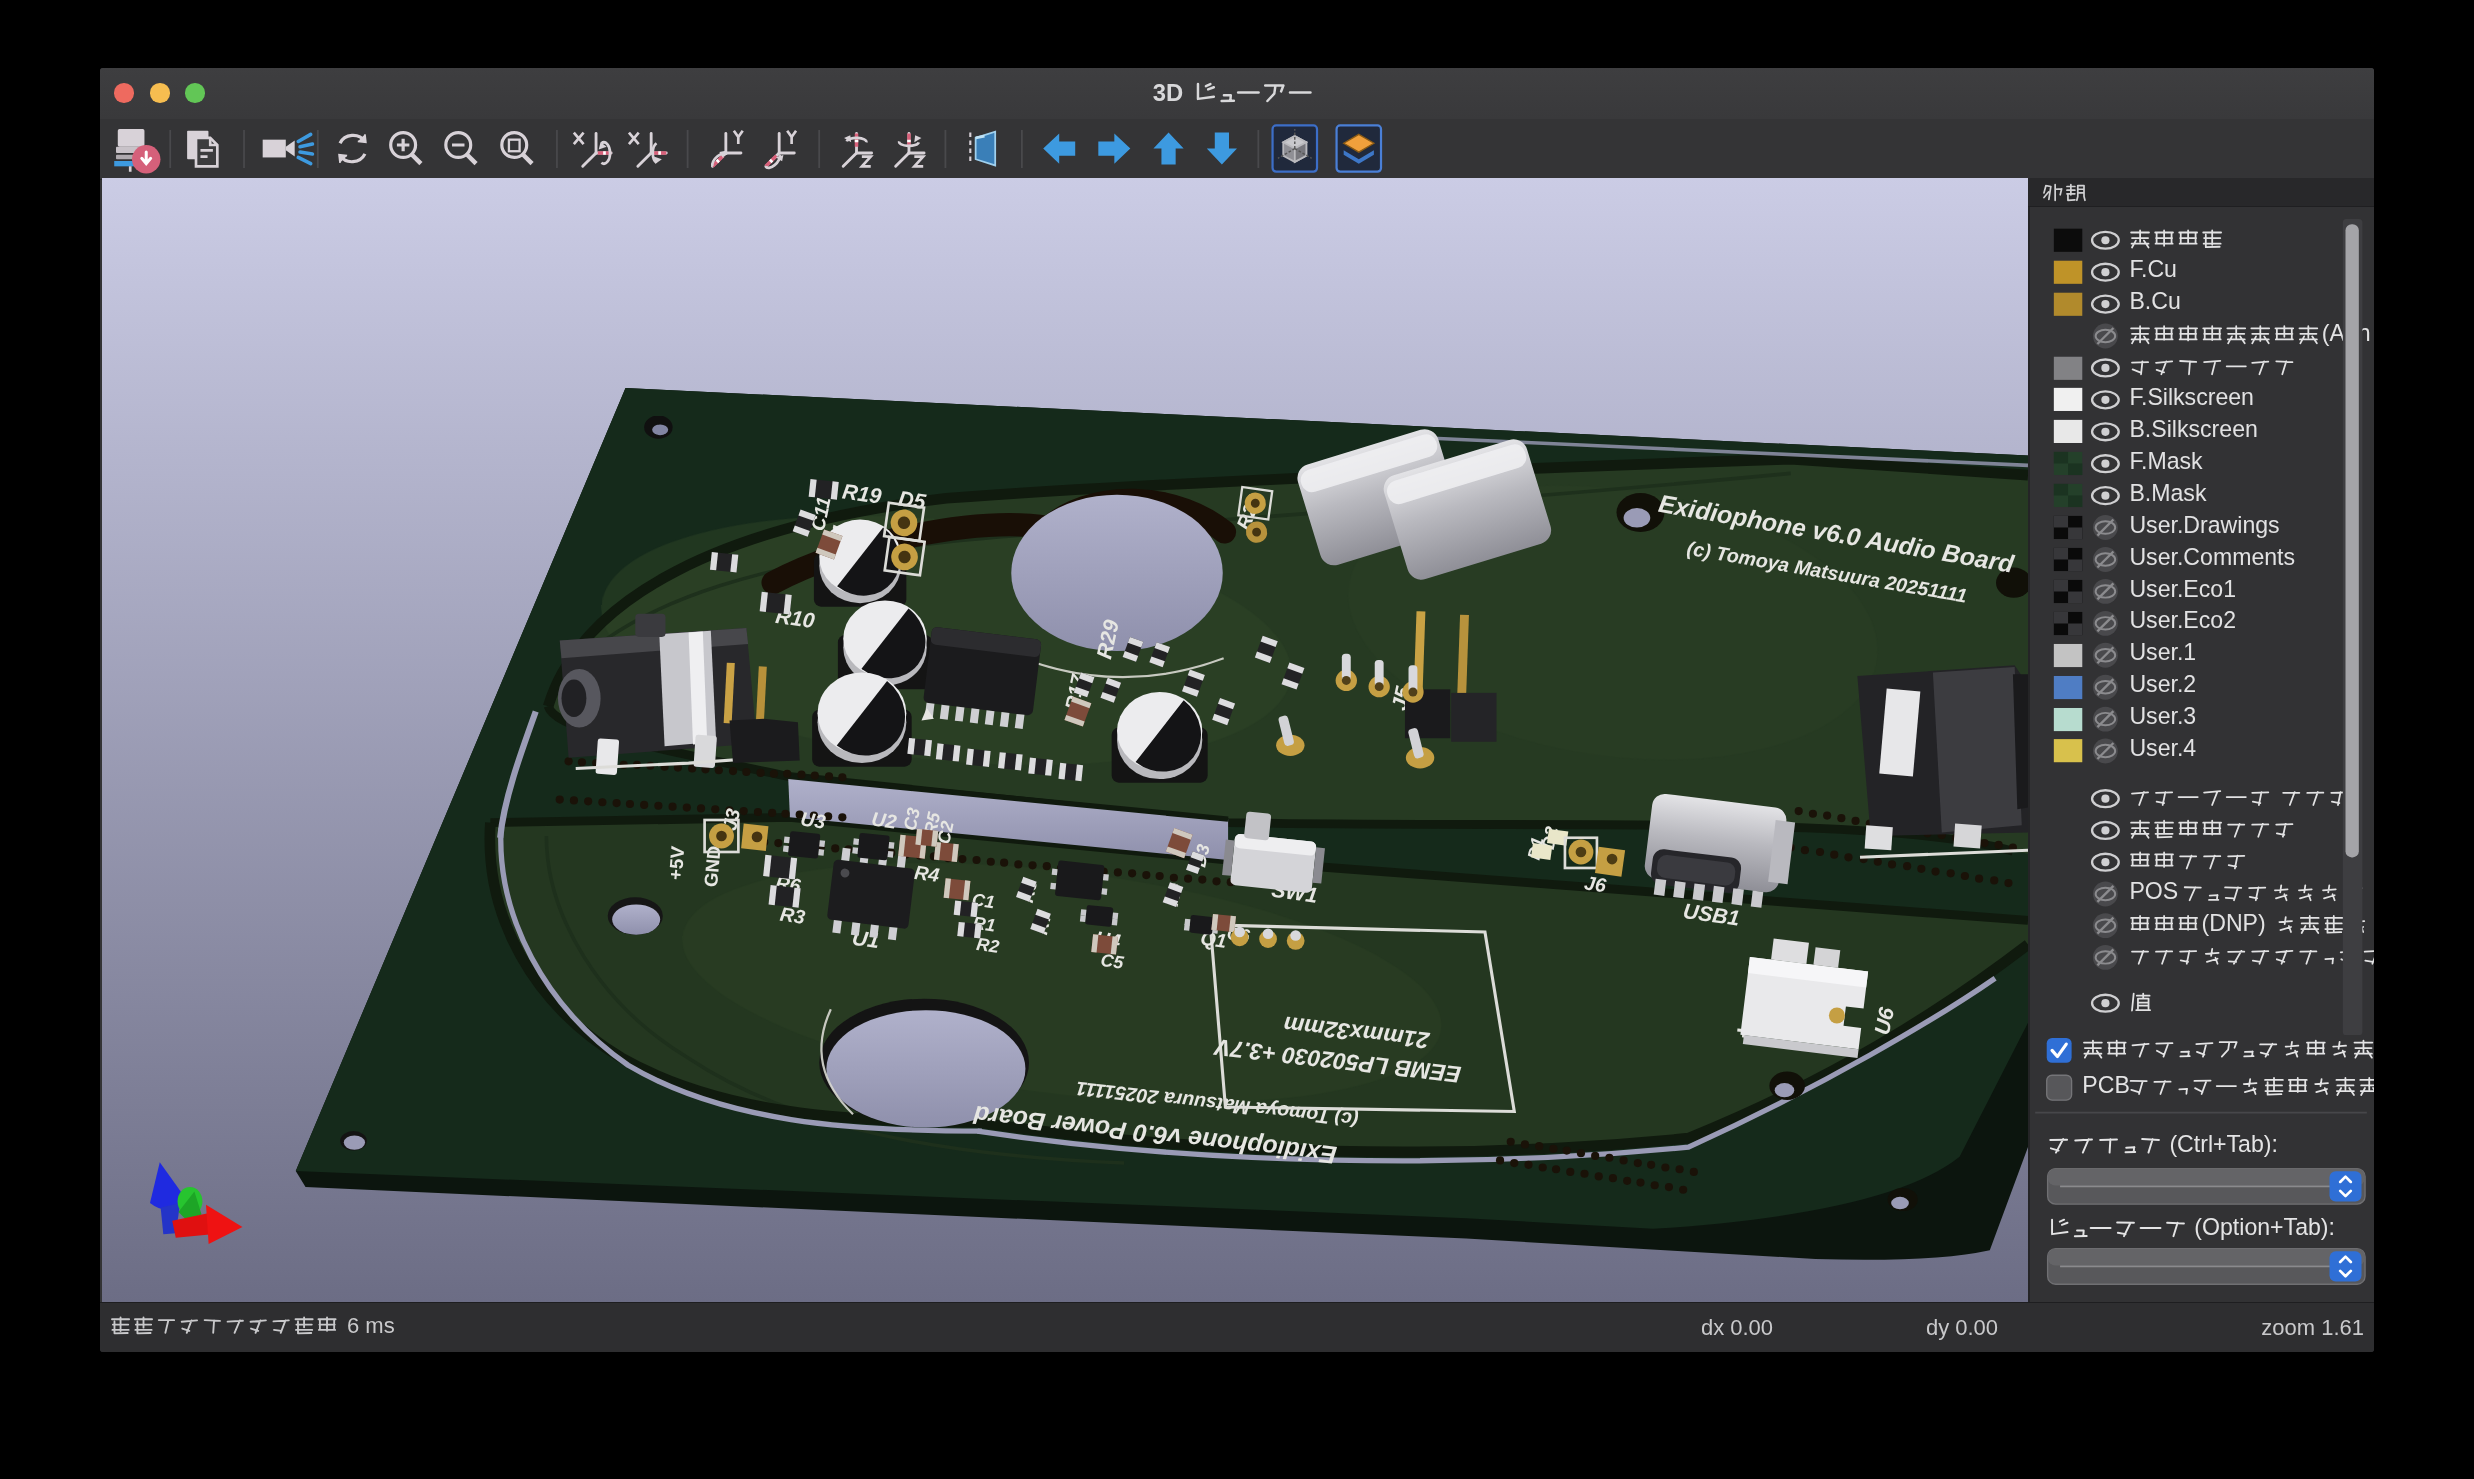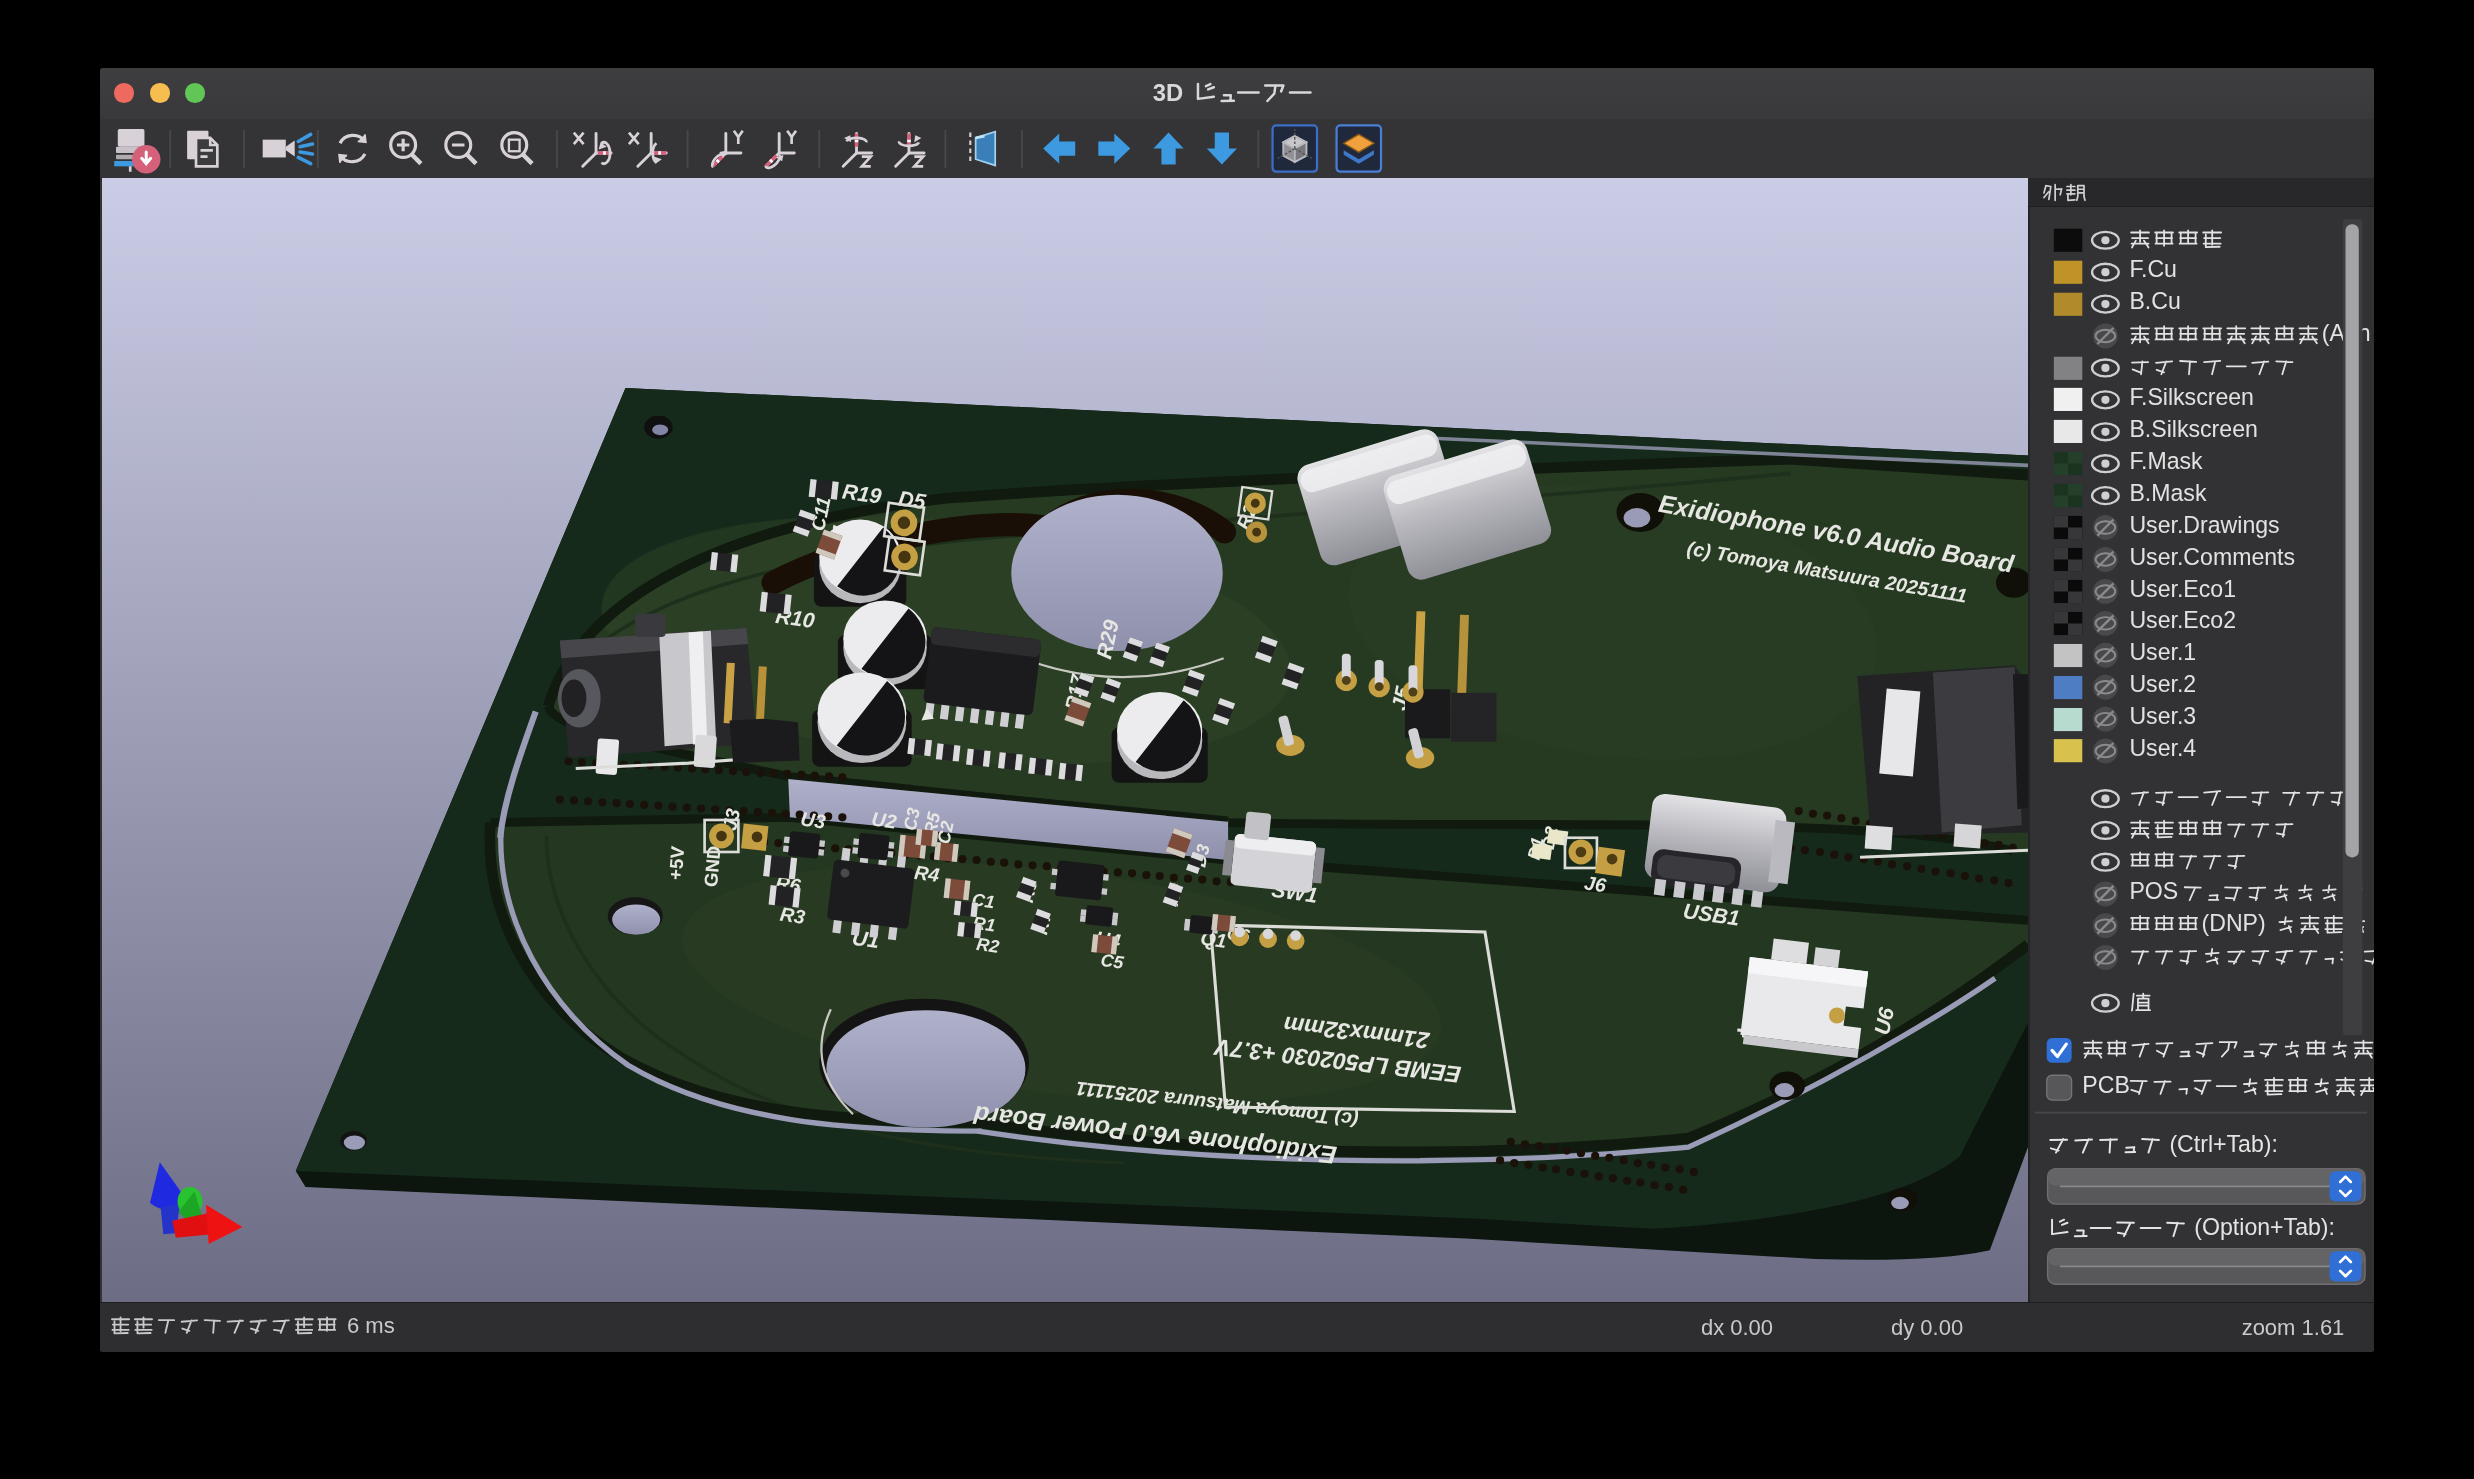--- a/index.html
+++ b/index.html
@@ -193,22 +193,22 @@
       <path d="M80.8 8.8 L98.2 7.3 M91.9 7.3 L86.5 21.3 M81.5 16.5 L89.5 19.1" stroke="#c9c9cb" stroke-width="2.12" fill="none" stroke-linecap="round"></path>
       <path d="M106.8 6.9 L124.2 7.8 M117.5 7.3 L116.5 21.3" stroke="#c9c9cb" stroke-width="2.12" fill="none" stroke-linecap="round"></path>
       <path d="M132.8 8.6 L150.2 7.7 M146.7 7.3 L140.7 21.3" stroke="#c9c9cb" stroke-width="2.12" fill="none" stroke-linecap="round"></path>
       <path d="M158.8 8.8 L176.2 7.3 M169.9 7.3 L164.5 21.3 M159.4 16.5 L167.5 19.1" stroke="#c9c9cb" stroke-width="2.12" fill="none" stroke-linecap="round"></path>
       <path d="M184.8 8.3 L202.2 7.2 M198.4 7.3 L193.0 21.3 M185.4 18.0 L193.5 19.1" stroke="#c9c9cb" stroke-width="2.12" fill="none" stroke-linecap="round"></path>
       <path d="M209.8 6.0 L229.2 6.0 M219.5 3.9 L219.5 15.0 M210.8 12.0 L228.2 12.0 M210.3 18.0 L228.7 18.0 M212.6 8.4 L212.6 21.9 M212.6 21.9 L227.6 21.5" stroke="#c9c9cb" stroke-width="2.12" fill="none" stroke-linecap="round"></path>
       <path d="M235.8 6.0 L255.2 6.0 M245.5 3.9 L245.5 19.1 M236.8 12.0 L254.2 12.0 M236.3 18.0 L254.7 18.0 M237.4 6.0 L237.4 18.0 M253.6 6.0 L253.6 18.0" stroke="#c9c9cb" stroke-width="2.12" fill="none" stroke-linecap="round"></path>
       <text x="268" y="22" font-size="25px" fill="#c9c9cb">6 ms</text>
     </svg>
     <div class="abs" style="left:1566px;top:1247px;width:142px;text-align:center;font-size:22px;color:#c9c9cb;">dx 0.00</div>
-    <div class="abs" style="left:1791px;top:1247px;width:142px;text-align:left;font-size:22px;color:#c9c9cb;">dy 0.00</div>
-    <div class="abs" style="left:2122px;top:1247px;width:142px;text-align:center;font-size:22px;color:#c9c9cb;">zoom 1.61</div>
+    <div class="abs" style="left:1791px;top:1247px;width:142px;text-align:center;font-size:22px;color:#c9c9cb;">dy 0.00</div>
+    <div class="abs" style="left:2122px;top:1247px;width:142px;text-align:right;font-size:22px;color:#c9c9cb;">zoom 1.61</div>
     <div class="abs" style="left:1928px;top:110px;width:346px;height:1124px;background:#323234;border-left:2.7px solid #242426;"></div>
     <div class="abs" style="left:1928px;top:110px;width:346px;height:28.4px;background:#28282a;border-bottom:0.9px solid #1f1f21;"></div>
     <svg class="abs" style="left:1943px;top:113px;" width="71" height="27" viewBox="0 0 80 30">
       <path d="M3.3 4.9 L1.1 13.2 M3.3 4.9 L8.8 6.0 M8.8 6.0 L6.6 20.4 M6.2 12.2 L1.1 18.4 M13.7 3.9 L13.7 21.5 M13.7 9.1 L21.0 8.7 M21.0 8.7 L19.4 15.3" stroke="#d0d0d2" stroke-width="1.94" fill="none" stroke-linecap="round"></path>
       <path d="M27.0 6.0 L35.9 6.0 M31.4 3.9 L31.4 15.3 M27.0 10.1 L35.9 10.1 M27.0 14.2 L35.9 14.2 M28.1 15.3 L28.1 21.5 M28.1 21.5 L35.9 21.0 M39.2 4.9 L39.2 17.3 M39.2 4.9 L46.2 4.9 M46.2 4.9 L46.2 17.3 M39.2 9.1 L46.2 9.1 M39.2 13.2 L46.2 13.2 M39.2 17.3 L38.1 21.5 M46.2 17.3 L47.3 21.5" stroke="#d0d0d2" stroke-width="1.94" fill="none" stroke-linecap="round"></path>
     </svg>
     <svg class="abs" style="left:1928px;top:110px;" width="346" height="1124" viewBox="0 0 389 1264">
       <defs>
         <clipPath id="lc">
           <rect x="0" y="32" width="389" height="932"></rect>

